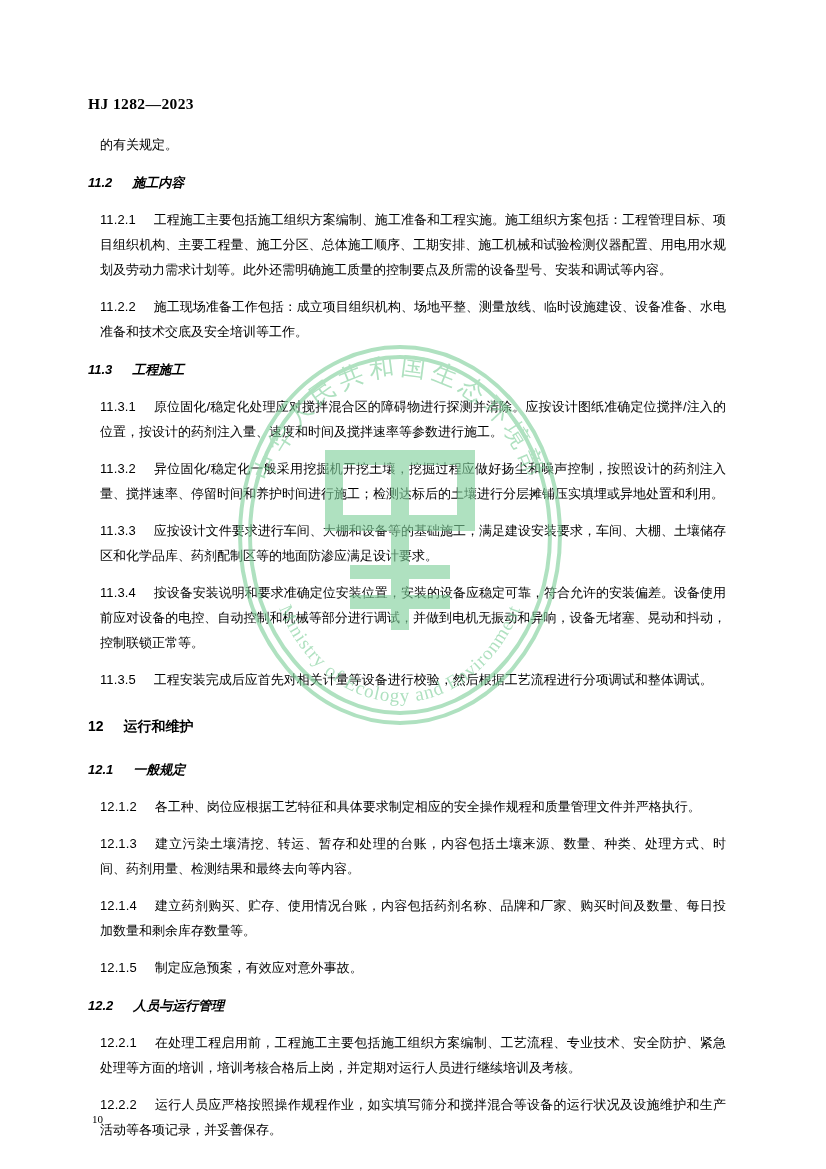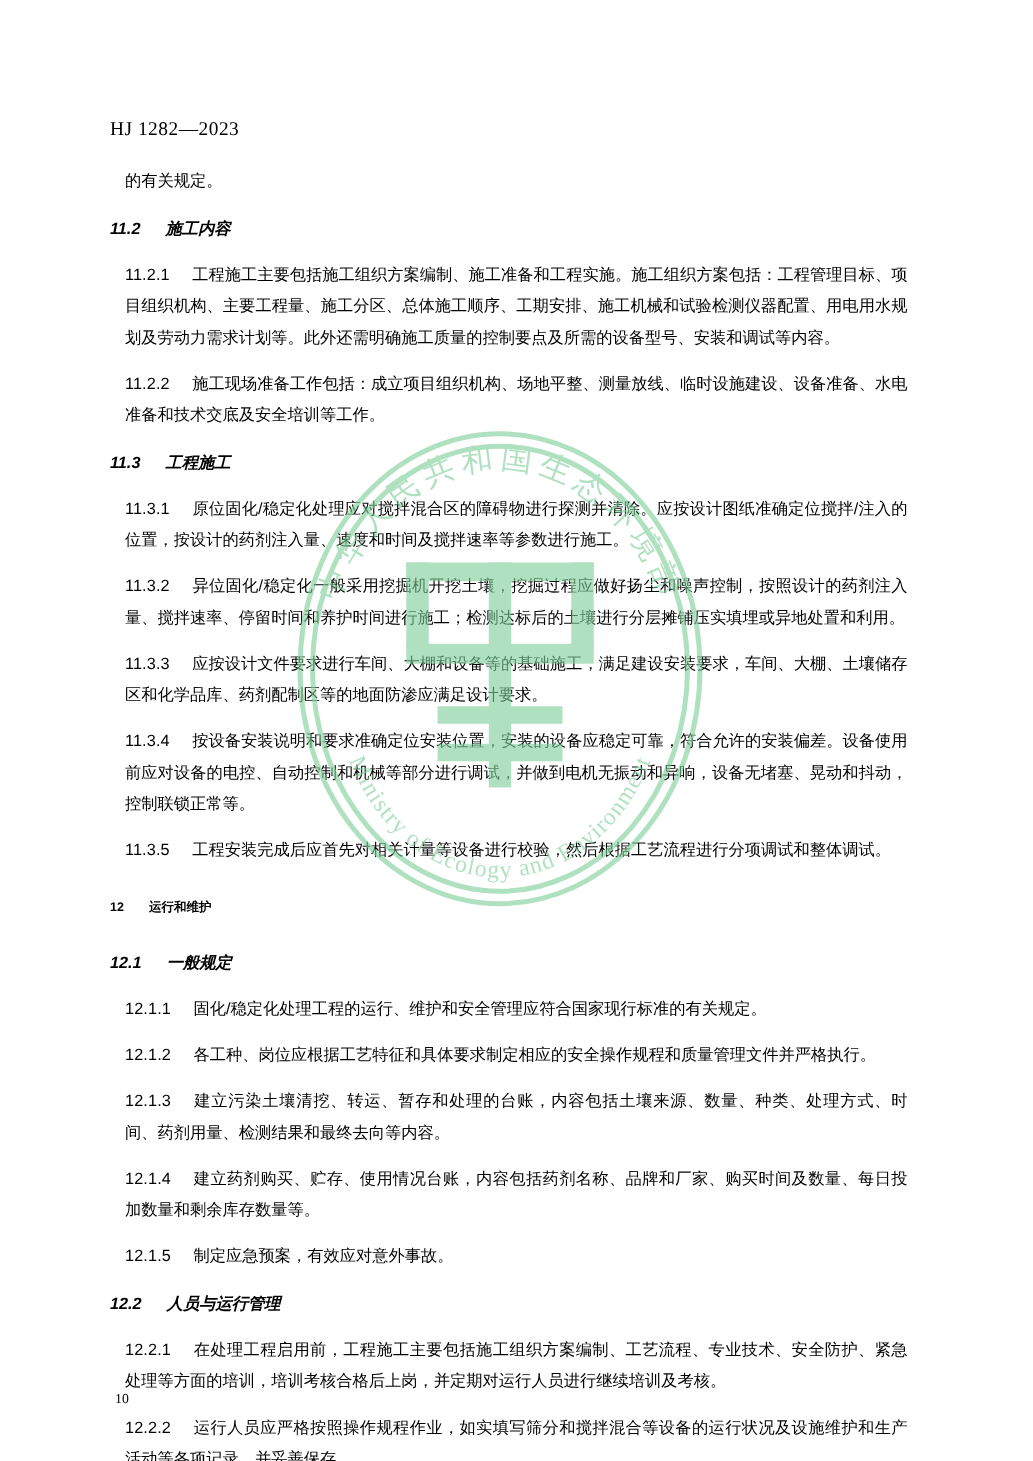--- a/index.html
+++ b/index.html
@@ -19,21 +19,21 @@
     position: absolute;
     left: 0; top: 0;
     width: 826px;
     height: 1169px;
     box-sizing: border-box;
     padding: 95px 88px 40px 88px;
   }
   .header {
     font-family: "Liberation Serif", serif;
     font-size: 15.5px;
-    font-weight: normal;
+    font-weight: bold;
     letter-spacing: 0.4px;
     margin: 0 0 18px 0;
     line-height: 1.2;
   }
   .para {
     font-family: "Liberation Sans", "DejaVu Sans", sans-serif;
     font-size: 13px;
     line-height: 25px;
     margin: 12px;
     text-align: justify;
@@ -53,21 +53,21 @@
     line-height: 25px;
     margin: 13px 0 9px 0;
     font-style: italic;
   }
   .section-title .t-gap {
     display: inline-block;
     width: 20px;
   }
   .chapter-title {
     font-family: "Liberation Sans", "DejaVu Sans", sans-serif;
-    font-size: 10px;
+    font-size: 14px;
     font-weight: bold;
     line-height: 25px;
     margin: 22px 0 18px 0;
   }
   .chapter-title .t-gap {
     display: inline-block;
     width: 20px;
   }
   .pagenum {
     position: absolute;
@@ -145,21 +145,20 @@
       <p class="para"><span class="num">11.3.3</span><span class="indent-gap"></span><span>应按设计文件要求进行车间、大棚和设备等的基础施工，满足建设安装要求，车间、大棚、土壤储存区和化学品库、药剂配制区等的地面防渗应满足设计要求。</span></p>
 
       <p class="para"><span class="num">11.3.4</span><span class="indent-gap"></span><span>按设备安装说明和要求准确定位安装位置，安装的设备应稳定可靠，符合允许的安装偏差。设备使用前应对设备的电控、自动控制和机械等部分进行调试，并做到电机无振动和异响，设备无堵塞、晃动和抖动，控制联锁正常等。</span></p>
 
       <p class="para"><span class="num">11.3.5</span><span class="indent-gap"></span><span>工程安装完成后应首先对相关计量等设备进行校验，然后根据工艺流程进行分项调试和整体调试。</span></p>
 
       <div class="chapter-title"><span>12</span><span class="t-gap"></span><span>运行和维护</span></div>
 
       <div class="section-title"><span>12.1</span><span class="t-gap"></span><span>一般规定</span></div>
 
-      <p class="para"><span class="num">12.1.1</span><span class="indent-gap"></span><span>固化/稳定化处理工程的运行、维护和安全管理应符合国家现行标准的有关规定。</span></p>
 
       <p class="para"><span class="num">12.1.2</span><span class="indent-gap"></span><span>各工种、岗位应根据工艺特征和具体要求制定相应的安全操作规程和质量管理文件并严格执行。</span></p>
 
       <p class="para"><span class="num">12.1.3</span><span class="indent-gap"></span><span>建立污染土壤清挖、转运、暂存和处理的台账，内容包括土壤来源、数量、种类、处理方式、时间、药剂用量、检测结果和最终去向等内容。</span></p>
 
       <p class="para"><span class="num">12.1.4</span><span class="indent-gap"></span><span>建立药剂购买、贮存、使用情况台账，内容包括药剂名称、品牌和厂家、购买时间及数量、每日投加数量和剩余库存数量等。</span></p>
 
       <p class="para"><span class="num">12.1.5</span><span class="indent-gap"></span><span>制定应急预案，有效应对意外事故。</span></p>
 
       <div class="section-title"><span>12.2</span><span class="t-gap"></span><span>人员与运行管理</span></div>

